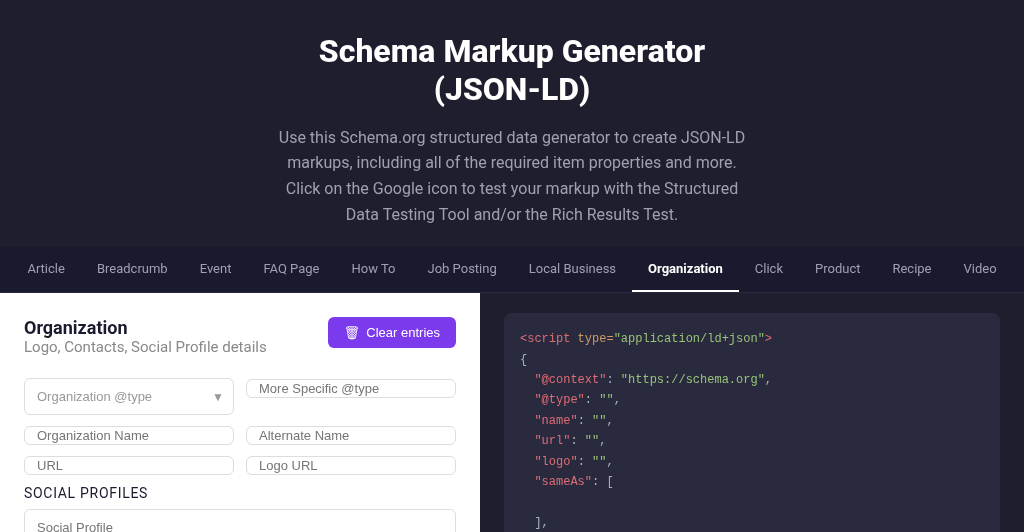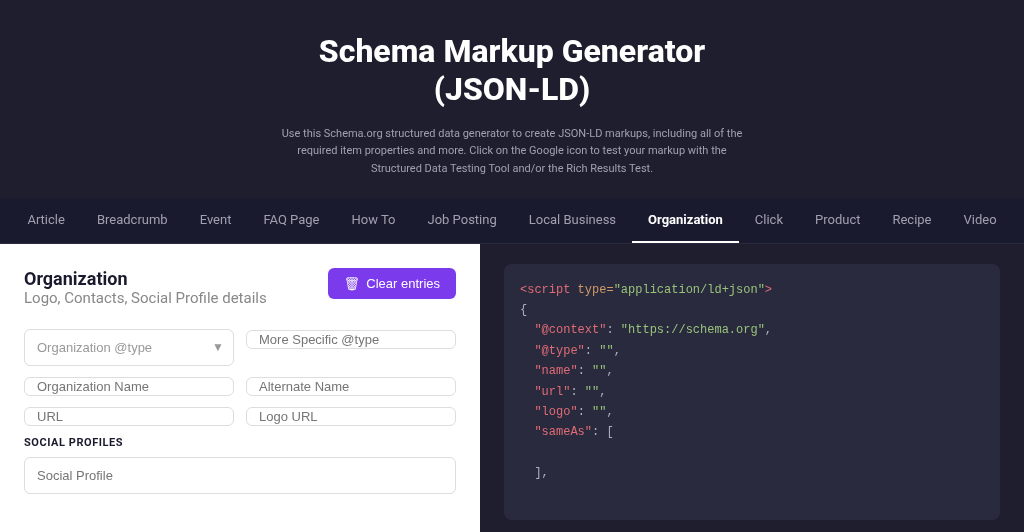--- a/index.html
+++ b/index.html
@@ -18,21 +18,21 @@
     }
 
     .hero-title {
       font-size: 32px;
       font-weight: 800;
       line-height: 1.2;
       margin-bottom: 16px;
     }
 
     .hero-subtitle {
-      font-size: 11px;
+      font-size: 16px;
       color: #a0a0b0;
       max-width: 480px;
       margin: 0 auto;
       line-height: 1.6;
     }
 
     .nav-bar {
       background: #1a1a2e;
       display: flex;
       align-items: center;
@@ -148,22 +148,22 @@
       position: absolute;
       right: 10px;
       top: 50%;
       transform: translateY(-50%);
       color: #999;
       pointer-events: none;
       font-size: 12px;
     }
 
     .section-label {
-      font-size: 11px;
-      font-weight: 700;
+      font-size: 14px;
+      font-weight: 400;
       color: #1a1a2e;
       letter-spacing: 0.05em;
       margin-bottom: 8px;
       margin-top: 1px;
     }
 
     .social-input {
       width: 100%;
       border: 1px solid #ddd;
       border-radius: 6px;

